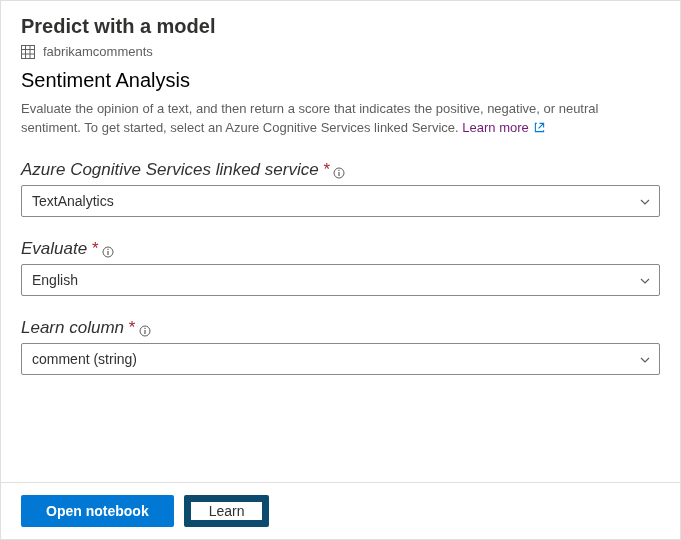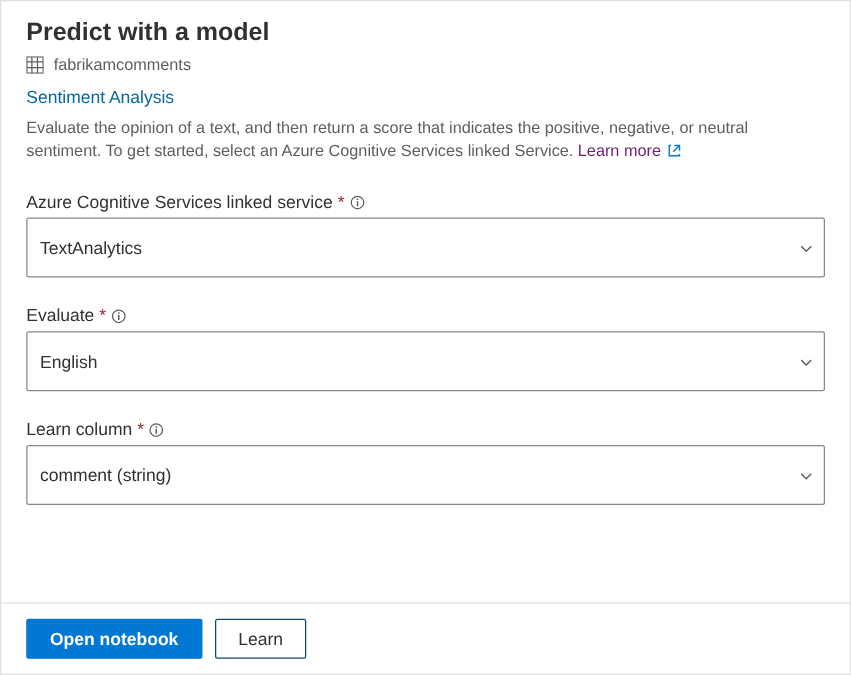--- a/index.html
+++ b/index.html
@@ -36,55 +36,56 @@
     font-size: 13px;
     color: #605e5c;
     margin-bottom: 10px;
   }
   .table-icon {
     width: 14px;
     height: 14px;
     display: inline-block;
   }
   .section-title {
-    font-size: 14px;
+    font-size: 20px;
     font-weight: 400;
     margin: 0 0 8px 0;
-    color: #0369a1;
+    color: #000000;
   }
   .desc {
     font-size: 13px;
     color: #605e5c;
     line-height: 1.45;
     margin: 0 0 22px 0;
   }
   .link {
     color: #701a75;
     text-decoration: none;
     cursor: pointer;
   }
   .ext-icon {
     width: 11px; height: 11px; display: inline-block; vertical-align: -1px; margin-left: 2px;
   }
   .field { margin-bottom: 22px; }
   .field-label {
-    font-size: 14px;
+    font-size: 17px;
     color: #323130;
     margin-bottom: 5px;
     display: flex;
     align-items: center;
     gap: 4px;
+    font-style: italic;
   }
   .req { color: #a4262c; }
   .info-icon {
     width: 12px; height: 12px; display: inline-block; color: #605e5c;
   }
   .select {
     width: 100%;
-    height: 48px;
+    height: 32px;
     border: 1px solid #8a8886;
     background: #fff;
     display: flex;
     align-items: center;
     justify-content: space-between;
     padding: 0 8px 0 10px;
     font-size: 14px;
     color: #323130;
     cursor: pointer;
     border-radius: 2px;
@@ -95,21 +96,21 @@
   .footer {
     border-top: 1px solid #e1dfdd;
     padding: 12px 20px;
     display: flex;
     align-items: center;
     gap: 10px;
   }
   .btn {
     height: 32px;
     padding: 0 18px;
-    border: 1px solid #0c4a6e;
+    border: 7px solid #0c4a6e;
     background: #fff;
     font-size: 14px;
     font-family: inherit;
     color: #323130;
     border-radius: 2px;
     cursor: pointer;
   }
   .btn-primary {
     background: #0078d4;
     border-color: #0078d4;

